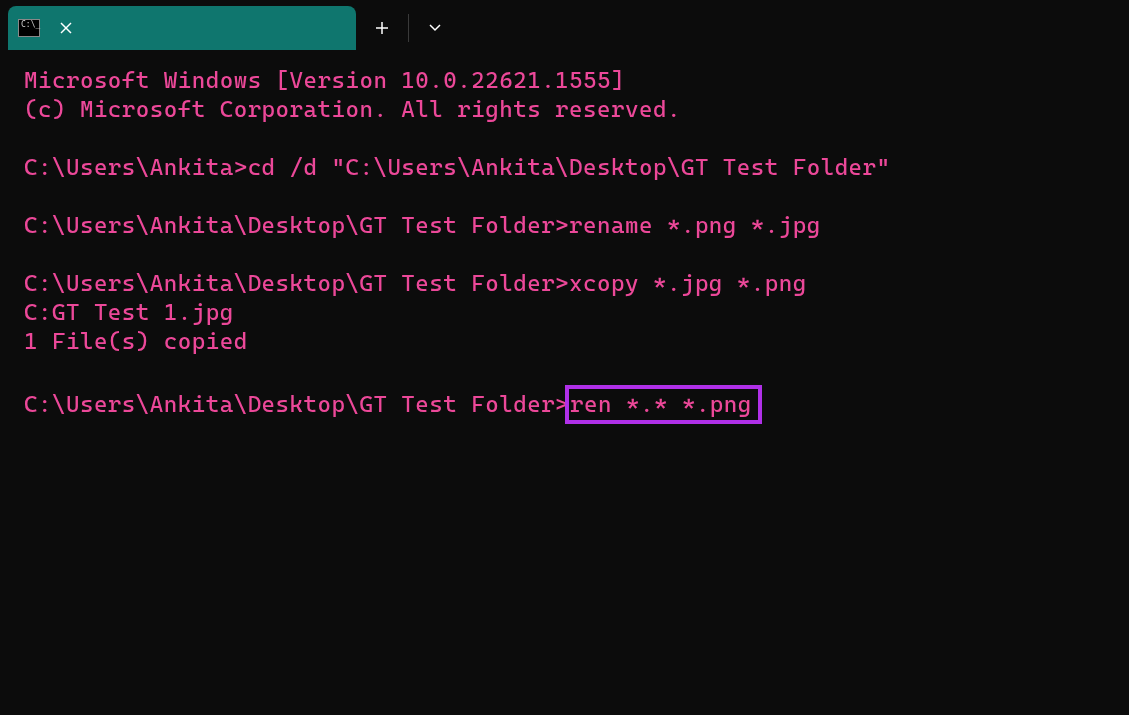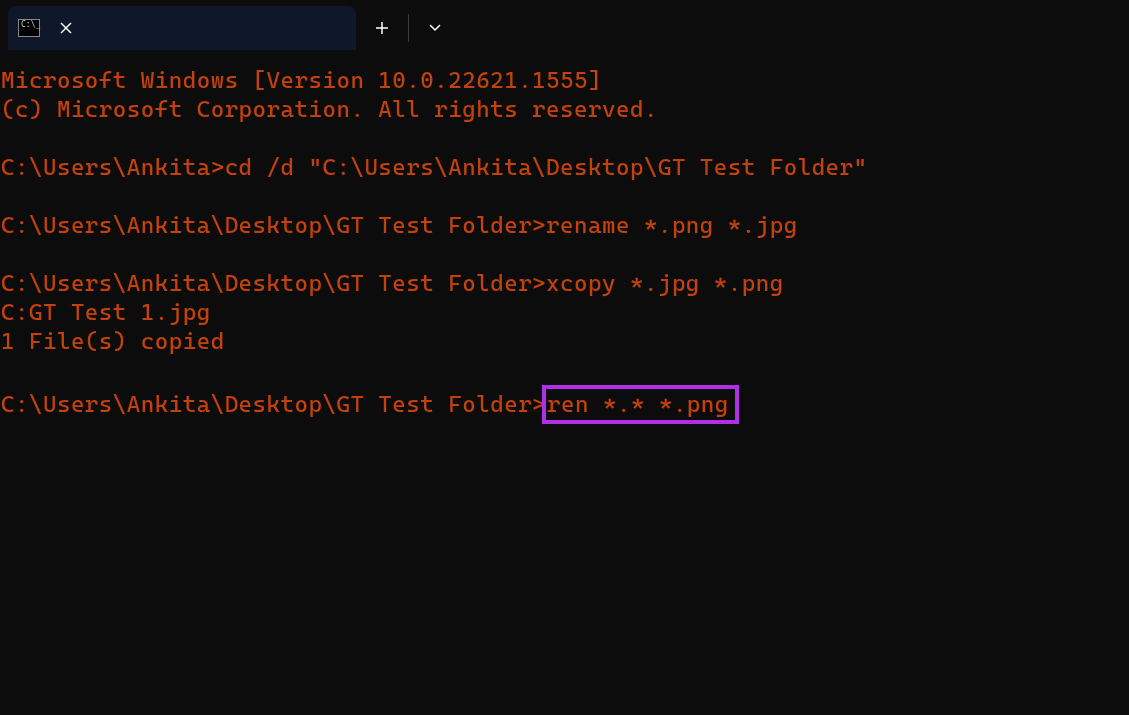--- a/index.html
+++ b/index.html
@@ -18,21 +18,21 @@
       height: 56px;
       background: #0c0c0c;
       display: flex;
       align-items: flex-start;
       padding-top: 6px;
       padding-left: 8px;
     }
     .tab {
       display: flex;
       align-items: center;
-      background: #0f172a;
+      background: #0f766e;
       border-top-left-radius: 8px;
       border-top-right-radius: 8px;
       height: 44px;
       padding: 0 14px 0 10px;
       min-width: 348px;
       gap: 12px;
       position: relative;
     }
     .tab-icon {
       width: 22px;
@@ -78,22 +78,22 @@
       color: #ffffff;
       cursor: pointer;
     }
     .divider {
       width: 1px;
       height: 28px;
       background: #3a3a3a;
       margin-top: 8px;
     }
     .terminal-area {
-      padding: 10px 1px;
-      color: #c2410c;
+      padding: 10px 24px;
+      color: #ec4899;
       font-size: 23px;
       line-height: 29px;
       font-family: 'Cascadia Mono', 'Consolas', monospace;
       white-space: pre;
       letter-spacing: 0.5px;
     }
     .highlight-box {
       border: 4px solid #b030e8;
       display: inline-block;
       padding: 1px 6px 1px 1px;

